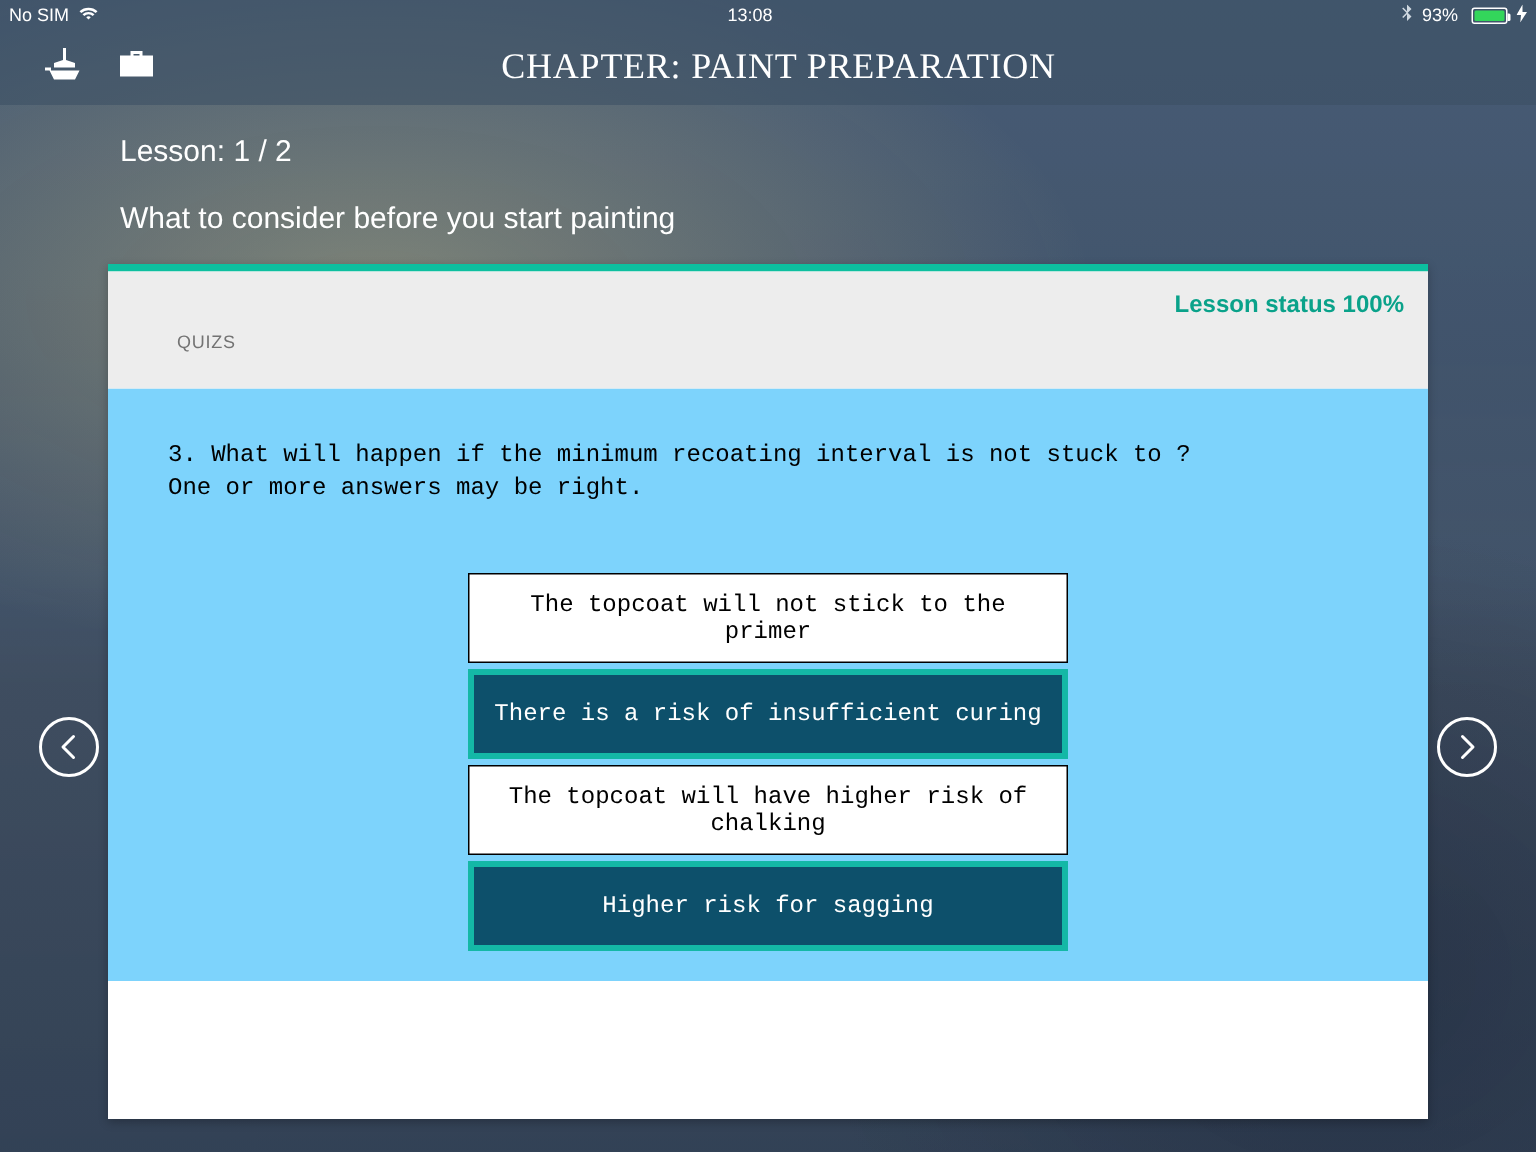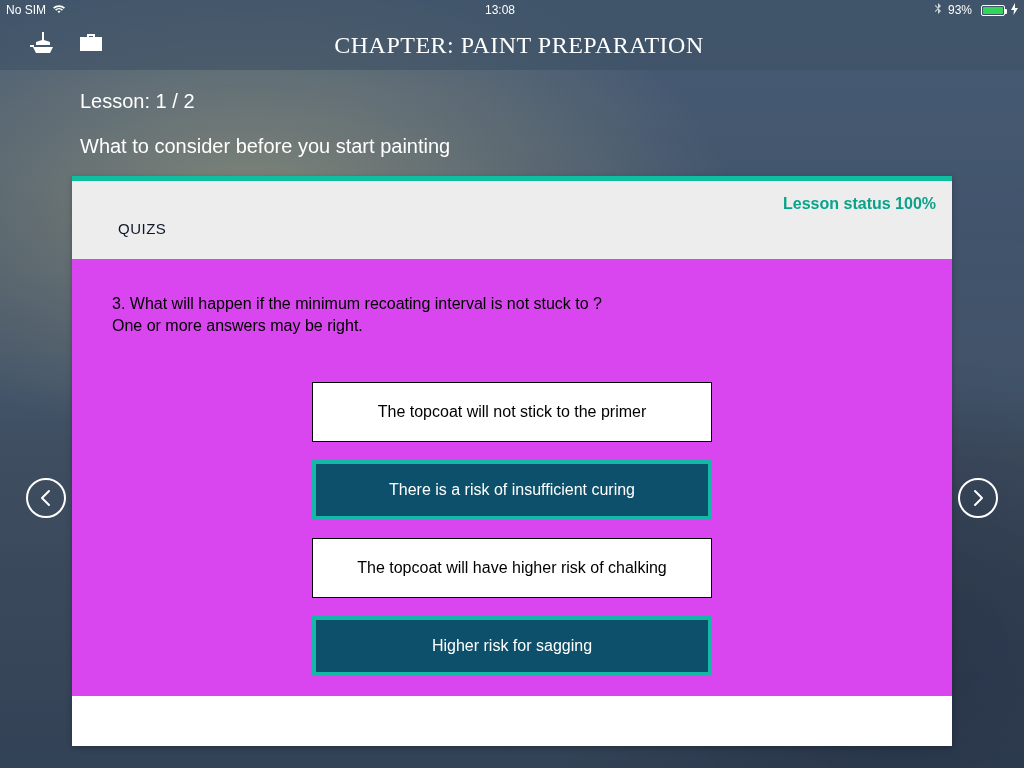--- a/index.html
+++ b/index.html
@@ -65,27 +65,27 @@
     height: 570px;
     box-shadow: 0 2px 6px rgba(0,0,0,0.25);
     display:flex; flex-direction:column;
   }
   .card-top {
     background:#ededed;
     display:flex; align-items:center; justify-content:space-between;
     padding: 0 16px; height:78px;
     position:relative;
   }
-  .quiz-label { font-size:15px; color:#0f172a; letter-spacing:0.5px; padding-left:30px; padding-top:16px;}
+  .quiz-label { font-size:12px; color:#737373; letter-spacing:0.5px; padding-left:30px; padding-top:16px;}
   .status-text { color:#0aa28a; font-size:16px; position:absolute; right:16px; top:14px;font-weight:bold; }
 
-  .card-body { background:#d946ef; padding: 34px 40px 20px; }
+  .card-body { background:#7dd3fc; padding: 34px 40px 20px; font-family: Liberation Mono, monospace; }
   .question { font-size:16px; color:#000; line-height:1.35; }
 
-  .options { margin-top:46px; display:flex; flex-direction:column; gap:18px; align-items:center; }
+  .options { margin-top:46px; display:flex; flex-direction:column; gap:4px; align-items:center; }
   .option {
     width:400px; height:60px;
     display:flex; align-items:center; justify-content:center;
     font-size:16px; text-align:center;
     border:1px solid #000;
     background:#fff; color:#000;
     cursor:pointer;
     padding:0 12px;
   }
   .option.selected { background:#0d506b; color:#fff; border:4px solid #14b8a6; }

